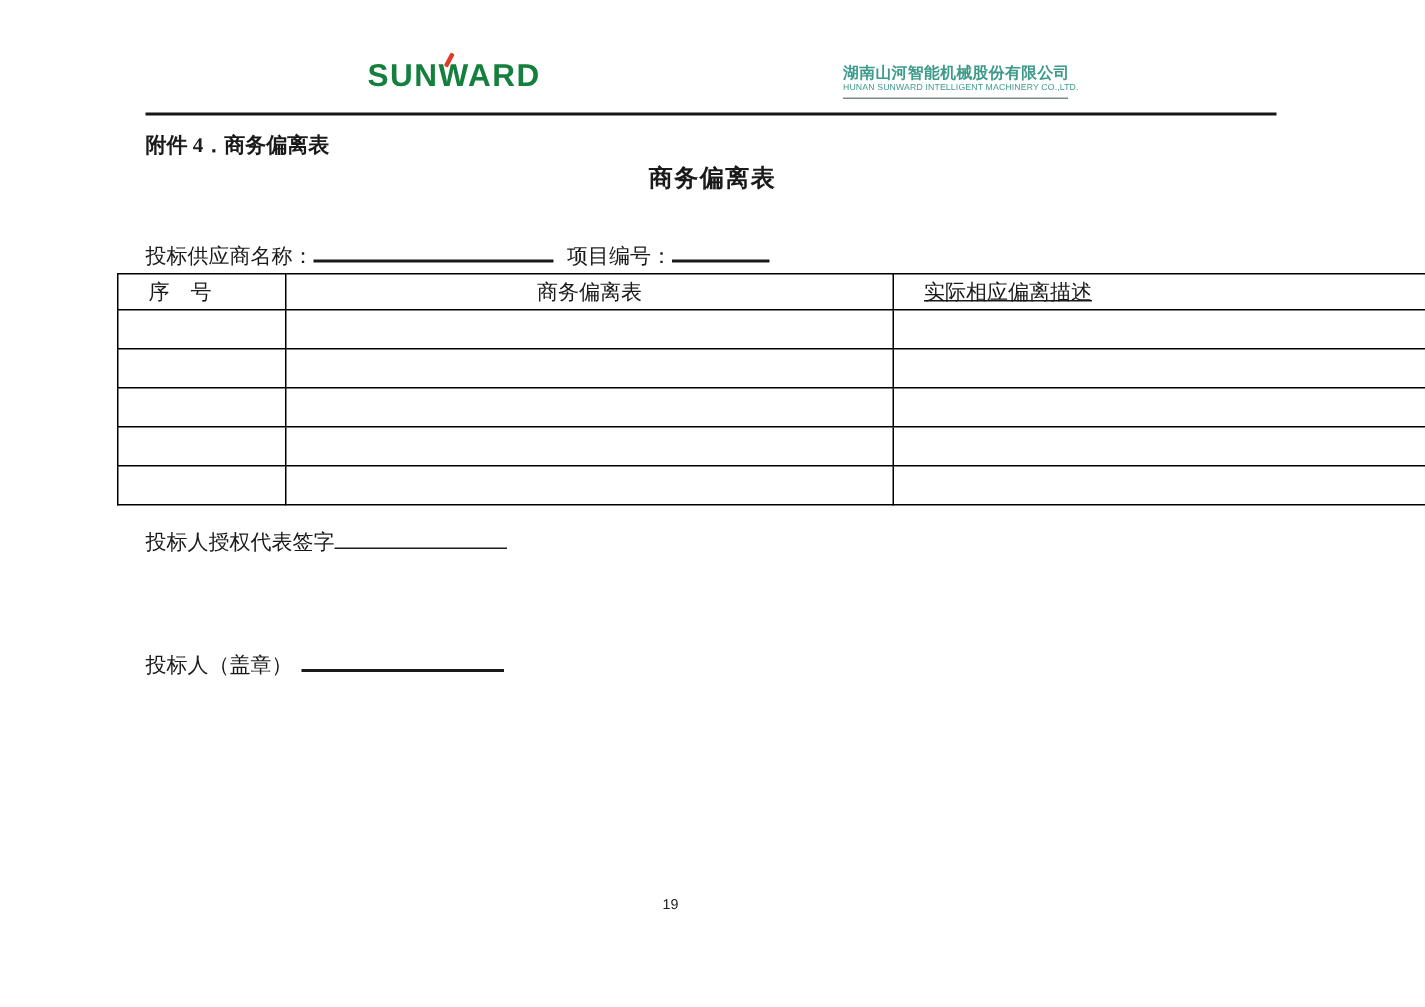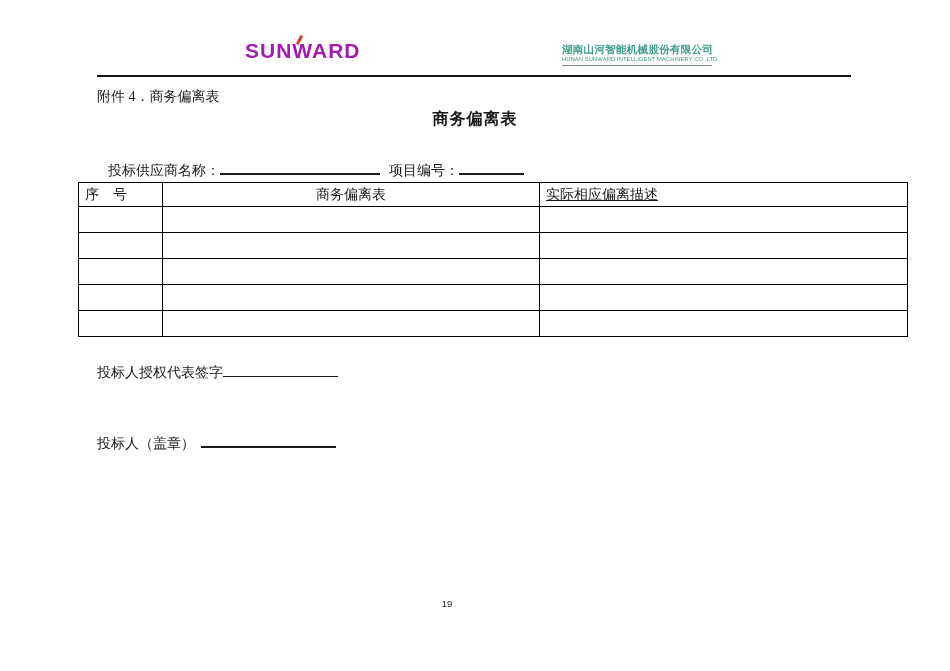--- a/index.html
+++ b/index.html
@@ -20,54 +20,54 @@
   }
   .company-block{
     position:absolute;left:562px;top:43px;width:150px;
     font-family:"Liberation Sans","DejaVu Sans",sans-serif;line-height:1.15;
   }
   .company-cn{font-size:10.5px;font-weight:bold;letter-spacing:0.3px;white-space:nowrap;}
   .company-en{font-size:5.8px;letter-spacing:0.1px;white-space:nowrap;margin-top:1px;
     padding-bottom:2px;border-bottom:1px solid #7c8c88;}
   .page-rule{position:absolute;left:97px;top:75px;width:754px;height:2px;background:#161616;}
   
-  .attachment-heading{position:absolute;left:97px;top:88px;font-size:14px;font-weight:normal;}
+  .attachment-heading{position:absolute;left:97px;top:88px;font-size:14px;font-weight:bold;}
   .doc-title{position:absolute;left:0;top:109px;width:950px;text-align:center;
     font-size:16px;font-weight:bold;letter-spacing:1px;}
   
-  .form-line{position:absolute;left:108px;top:159px;font-size:14px;white-space:nowrap;}
+  .form-line{position:absolute;left:97px;top:159px;font-size:14px;white-space:nowrap;}
   .blank{display:inline-block;vertical-align:baseline;height:14px;}
   .blank-supplier{width:160px;border-bottom:2px solid #1a1a1a;margin-right:9px;}
   .blank-project{width:65px;border-bottom:2px solid #1a1a1a;}
   
   .deviation-table{position:absolute;left:78px;top:182px;}
   table{border-collapse:collapse;width:790px;table-layout:fixed;}
-  th,td{border:1px solid #000;font-size:14px;font-weight:normal;padding:0 6px;overflow:hidden;}
+  th,td{border:1px solid #000;font-size:14px;font-weight:normal;padding:0 20px;overflow:hidden;}
   .col-no{width:71px;}
   .col-req{width:364px;}
   .col-dev{width:355px;text-decoration:underline;}
   tr.header-row{height:24px;}
   tr.data-row{height:26px;}
   th.h-no{text-align:left;}
   th.h-req{text-align:center;}
   th.h-dev{text-align:left;}
   
   .sig-line{position:absolute;left:97px;font-size:14px;white-space:nowrap;}
-  .sig-rep{top:362px;}
+  .sig-rep{top:351px;}
   .sig-seal{top:432px;}
   .blank-rep{width:115px;border-bottom:1px solid #1a1a1a;}
   .blank-seal{width:135px;border-bottom:2px solid #1a1a1a;margin-left:6px;}
   
   .page-number{position:absolute;left:0;top:598px;width:894px;text-align:center;
     font-size:9.5px;font-family:"Liberation Sans","DejaVu Sans",sans-serif;}
 </style>
 </head>
 <body>
 
-<div class="logo" style="color: #a21caf;">
+<div class="logo" style="color: #15803d;">
   <span>SUNWARD</span>
   <span class="logo-accent" id="logo-accent" style="background: rgb(224, 58, 42);"></span>
 </div>
 
 <div class="company-block">
   <div class="company-cn" id="company-cn" style="color: rgb(62, 155, 140);">湖南山河智能机械股份有限公司</div>
   <div class="company-en" id="company-en" style="color: rgb(62, 155, 140);">HUNAN SUNWARD INTELLIGENT MACHINERY CO.,LTD.</div>
 </div>
 
 <div class="page-rule"></div>

